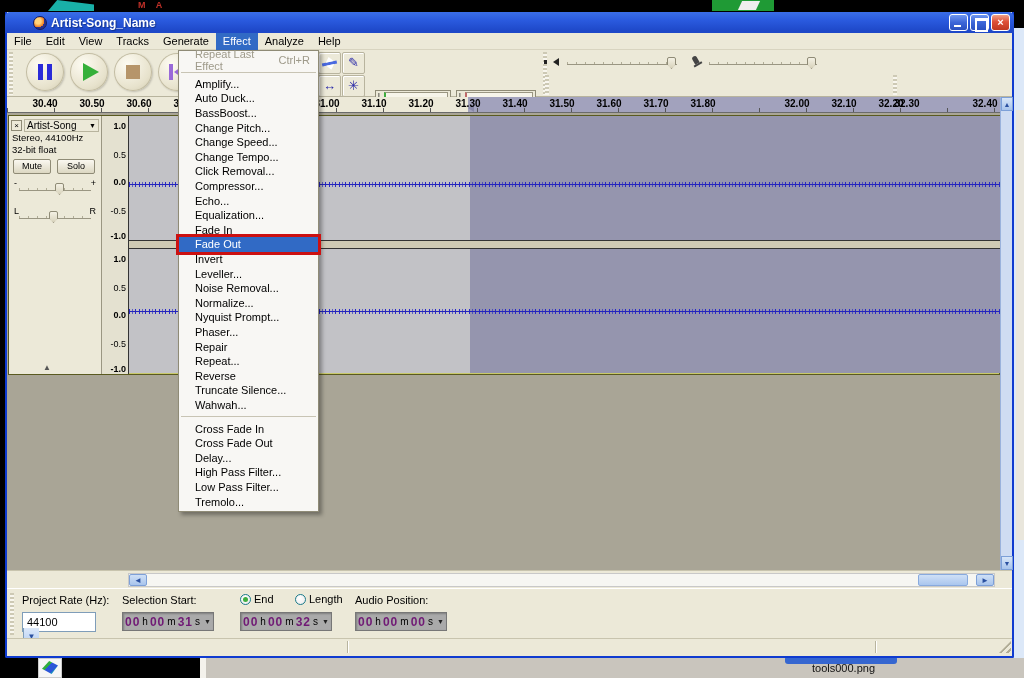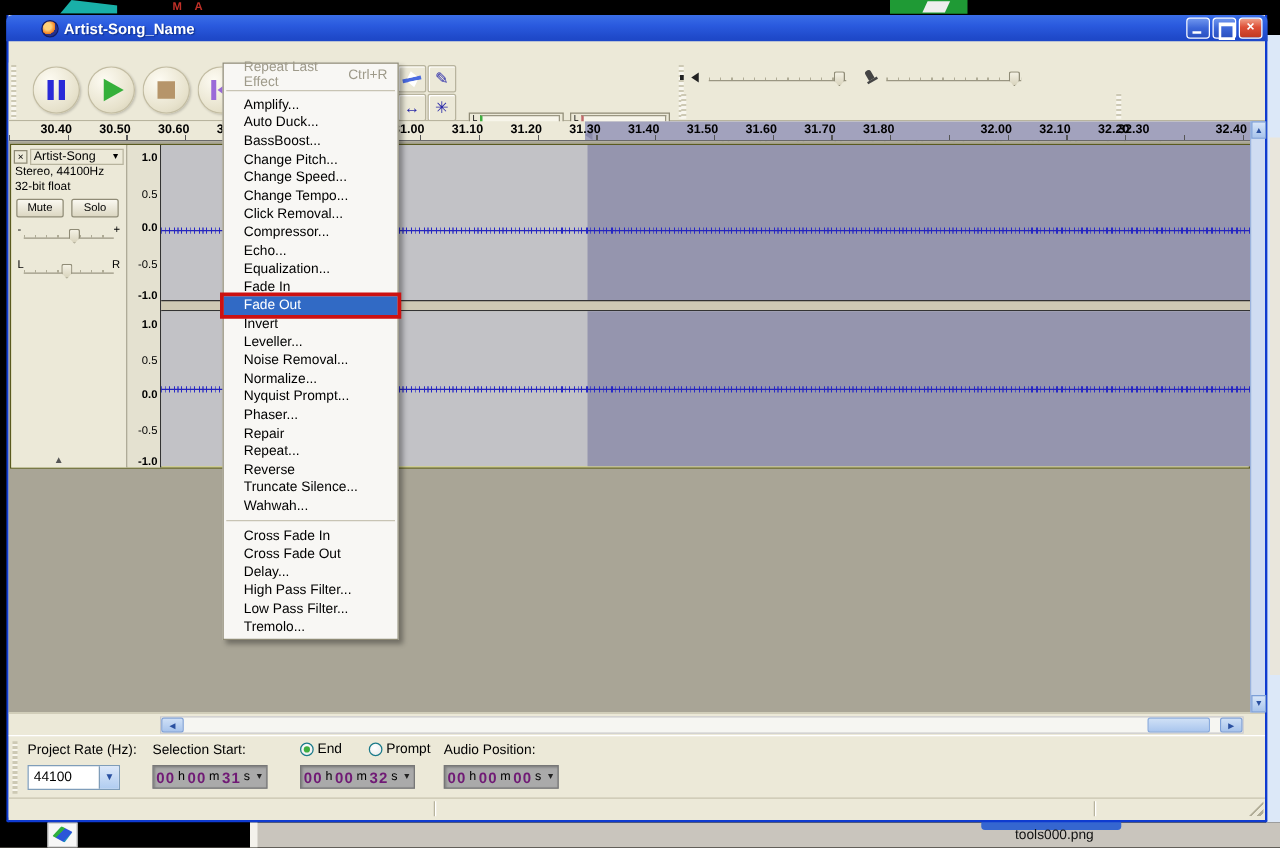--- a/index.html
+++ b/index.html
@@ -172,20 +172,30 @@
     <div class="titlebar">
       <span class="app-icon"></span>
       <span class="title-text">Artist-Song_Name</span>
       <span class="win-btns">
         <span class="win-btn min"></span>
         <span class="win-btn max"></span>
         <span class="win-btn close">×</span>
       </span>
     </div>
 
+    <div class="menubar" id="menubar">
+        <span class="mitem">File</span>
+        <span class="mitem">Edit</span>
+        <span class="mitem">View</span>
+        <span class="mitem">Tracks</span>
+        <span class="mitem">Generate</span>
+        <span class="mitem active">Effect</span>
+        <span class="mitem">Analyze</span>
+        <span class="mitem">Help</span>
+      </div>
 
     <div class="toolbar">
       <div class="grip tb-grip1"></div>
 
       <div class="tbtn-round" style="left:19px; top:3px;">
           <span class="pause-bars">
             <i></i>
             <i></i>
           </span>
         </div>
@@ -411,21 +421,21 @@
       </div>
     </div>
     <div class="vscroll">
       <span class="vsb-btn" style="top:0;">▲</span>
       <span class="vsb-btn" style="bottom:0;">▼</span>
     </div>
 
     <div class="selbar">
       <div class="grip"></div>
       <span class="sb-label" style="left:15px;">Project Rate (Hz):</span>
-      <div class="combo" style="left:15px;">
+      <div class="combo" style="left:15px;flex-direction:column;">
         <span class="cval">44100</span>
         <span class="cbtn">▼</span>
       </div>
 
       <span class="sb-label" style="left:115px;">Selection Start:</span>
       <div class="timebox" style="left:115px;">
         <span class="d">00</span>
           <span class="u">h</span>
         <span class="d">00</span>
           <span class="u">m</span>
@@ -433,21 +443,21 @@
           <span class="u">s</span>
         <span class="tb-dd">▼</span>
       </div>
 
       <span class="radio" style="left:233px;">
         <span class="rdot on"></span>
         <span>End</span>
       </span>
       <span class="radio" style="left:288px;">
         <span class="rdot"></span>
-        <span>Prompt</span>
+        <span>Length</span>
       </span>
       <div class="timebox" style="left:233px;">
         <span class="d">00</span>
           <span class="u">h</span>
         <span class="d">00</span>
           <span class="u">m</span>
         <span class="d">32</span>
           <span class="u">s</span>
         <span class="tb-dd">▼</span>
       </div>

